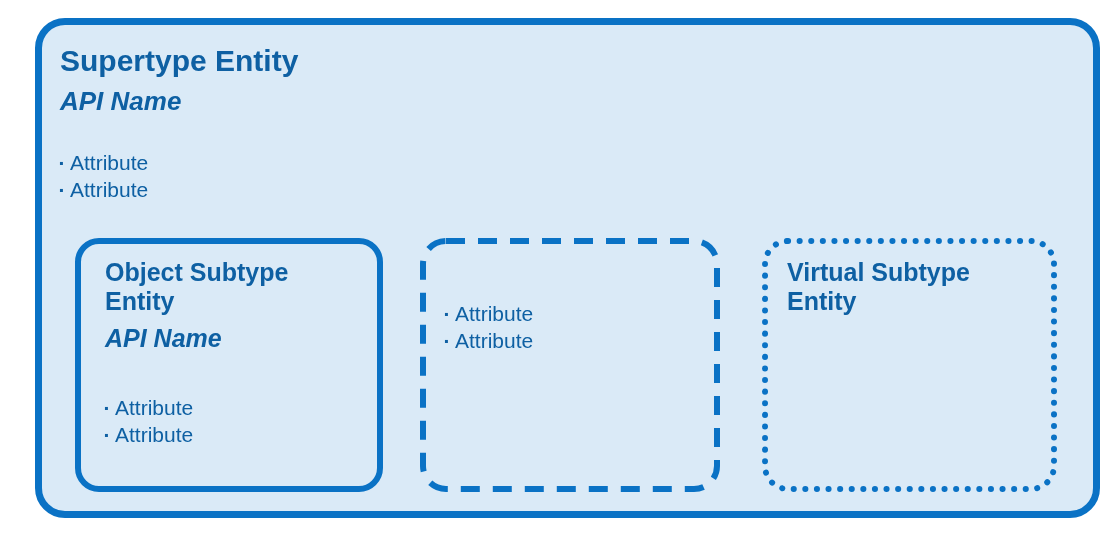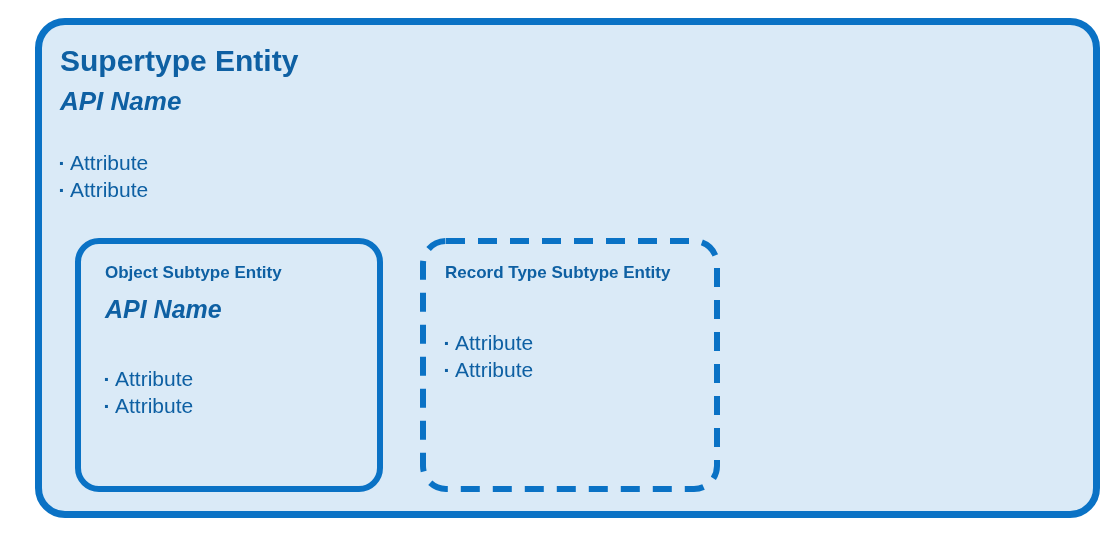--- a/index.html
+++ b/index.html
@@ -43,21 +43,21 @@
   .attr .bullet{
     display:inline-block;
     width:16px;text-align:center;
     font-weight:700;
   }
   
   .subtype{
     position:absolute;top:213px;height:254px;
   }
   .sub-title{
-    font-size:17px;line-height:29px;font-weight:700;
+    font-size:25px;line-height:29px;font-weight:700;
   }
   .sub-subtitle{
     margin-top:8px;
     max-width:180px;
     font-size:25px;line-height:28px;font-weight:700;font-style:italic;
   }
   .sub-attrs{margin:42px 0 0 -6px;}
   .sub-content{position:relative;z-index:1;}
   
   .subtype.object{
@@ -107,27 +107,34 @@
           </li>
         </ul>
       </div>
     </div>
 
     <div class="subtype record">
       <svg class="border-svg" width="300" height="254" viewBox="0 0 300 254" aria-hidden="true">
         <rect x="3" y="3" width="294" height="248" rx="23" fill="none" stroke="currentColor" stroke-width="6" stroke-dasharray="19 13"></rect>
       </svg>
       <div class="sub-content">
-        <h2 class="sub-title">Record Type Subtype Entity</h2>
         <ul class="attrs sub-attrs">
           <li class="attr">
             <span class="bullet">·</span><span>Attribute</span>
           </li>
           <li class="attr">
             <span class="bullet">·</span><span>Attribute</span>
           </li>
         </ul>
       </div>
     </div>
 
+    <div class="subtype virtual">
+      <svg class="border-svg" width="295" height="254" viewBox="0 0 295 254" aria-hidden="true">
+        <rect x="3" y="3" width="289" height="248" rx="23" fill="none" stroke="currentColor" stroke-width="6" stroke-linecap="round" stroke-dasharray="0.1 11.5"></rect>
+      </svg>
+      <div class="sub-content">
+        <h2 class="sub-title">Virtual Subtype Entity</h2>
+      </div>
+    </div>
 
   </section>
 </div>
 
 </body></html>

